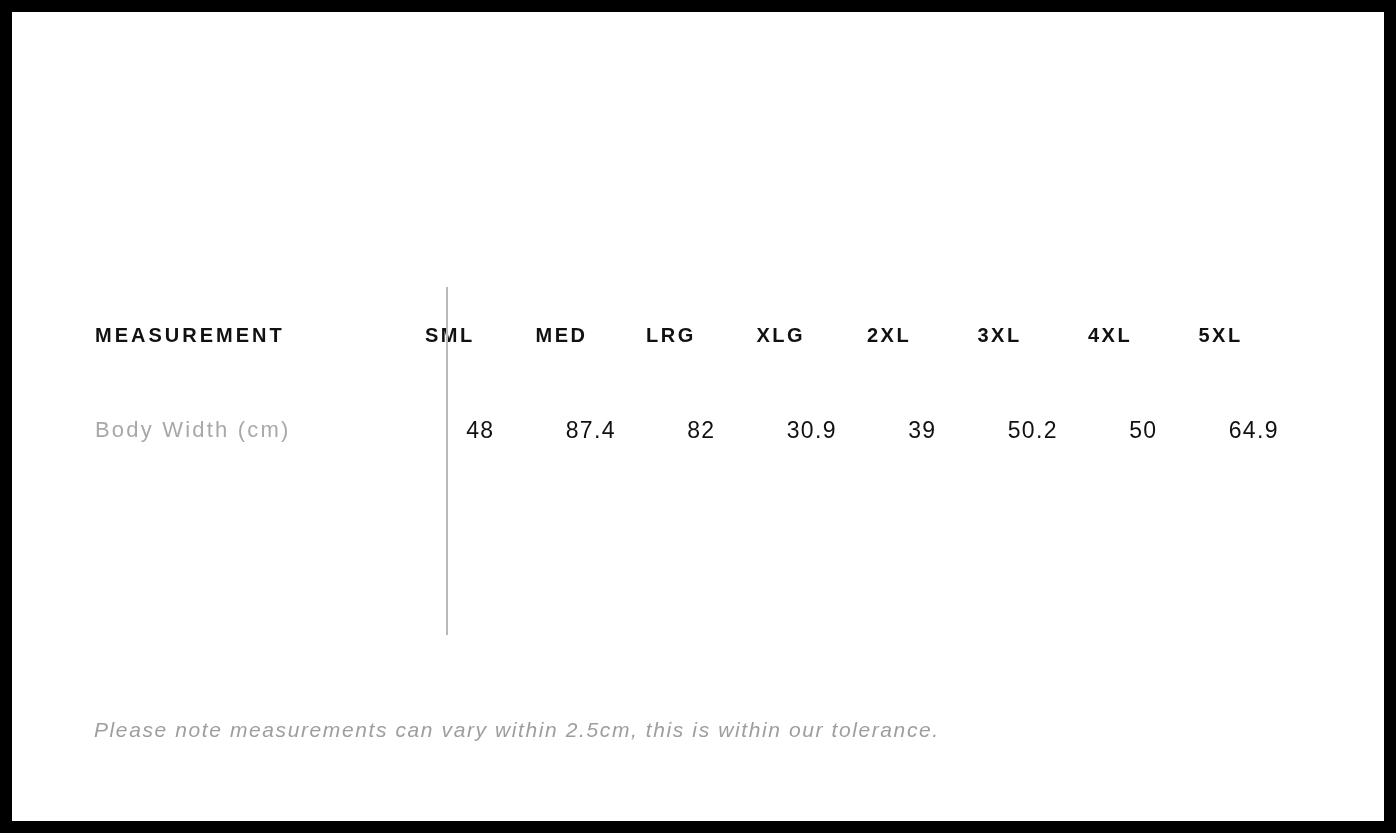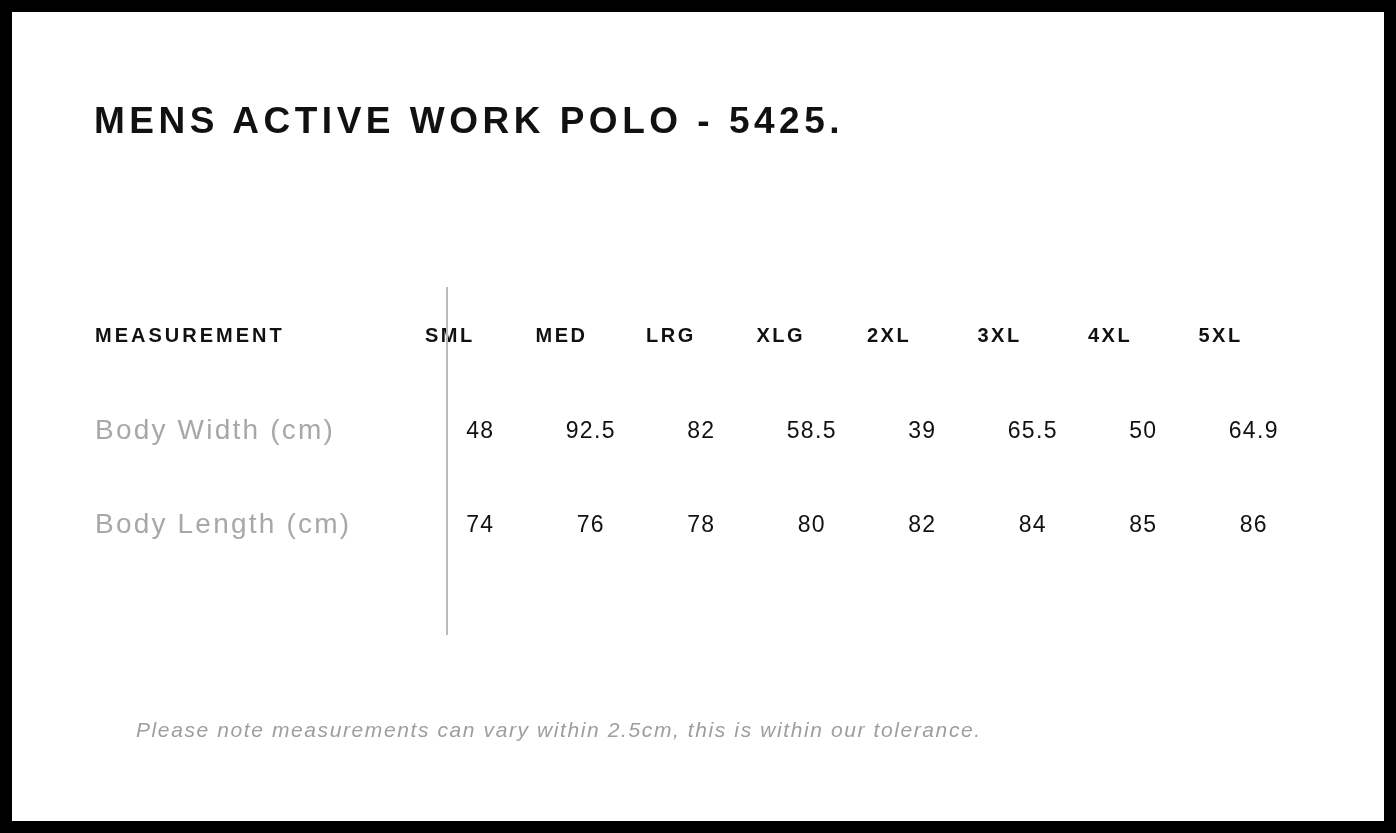--- a/index.html
+++ b/index.html
@@ -73,87 +73,74 @@
   }
   .size-head {
     text-align: left;
     font-size: 20px;
     font-weight: bold;
     letter-spacing: 2.5px;
     color: #111111;
   }
   .m-label {
     text-align: left;
-    font-size: 28px;
+    font-size: 22px;
     letter-spacing: 2.2px;
     color: #a8a8a8;
     width: 330px;
     padding-left: 1px !important;
   }
   .m-value {
     text-align: center;
     font-size: 23px;
     letter-spacing: 1.3px;
     color: #111111;
   }
   .note {
     position: absolute;
     left: 82px;
     top: 706px;
     font-size: 21px;
     font-style: italic;
     letter-spacing: 1.6px;
     color: #9e9e9e;
     white-space: nowrap;
-    margin-left: 42px;
   }
 </style>
 </head>
 <body>
 
 <div class="page">
 
-  <div class="title">MENS ACTIVE WORK POLO - 5425.</div>
 
   <div class="table-wrap">
     <div class="vrule"></div>
     <table class="size-table">
       <tbody>
           <tr class="row-head">
         <th class="m-head">MEASUREMENT</th>
         <th class="size-head">SML</th>
         <th class="size-head">MED</th>
         <th class="size-head">LRG</th>
         <th class="size-head">XLG</th>
         <th class="size-head">2XL</th>
         <th class="size-head">3XL</th>
         <th class="size-head">4XL</th>
         <th class="size-head">5XL</th>
       </tr>
       <tr class="row-body">
         <td class="m-label">Body Width (cm)</td>
         <td class="m-value">48</td>
-        <td class="m-value">92.5</td>
+        <td class="m-value">87.4</td>
         <td class="m-value">82</td>
-        <td class="m-value">58.5</td>
+        <td class="m-value">30.9</td>
         <td class="m-value">39</td>
-        <td class="m-value">65.5</td>
+        <td class="m-value">50.2</td>
         <td class="m-value">50</td>
         <td class="m-value">64.9</td>
-      </tr>
-      <tr class="row-body">
-        <td class="m-label">Body Length (cm)</td>
-        <td class="m-value">74</td>
-        <td class="m-value">76</td>
-        <td class="m-value">78</td>
-        <td class="m-value">80</td>
-        <td class="m-value">82</td>
-        <td class="m-value">84</td>
-        <td class="m-value">85</td>
-        <td class="m-value">86</td>
       </tr>
     </tbody>
       </table>
   </div>
 
   <div class="note">Please note measurements can vary within 2.5cm, this is within our tolerance.</div>
 
 </div>
 
 </body></html>

